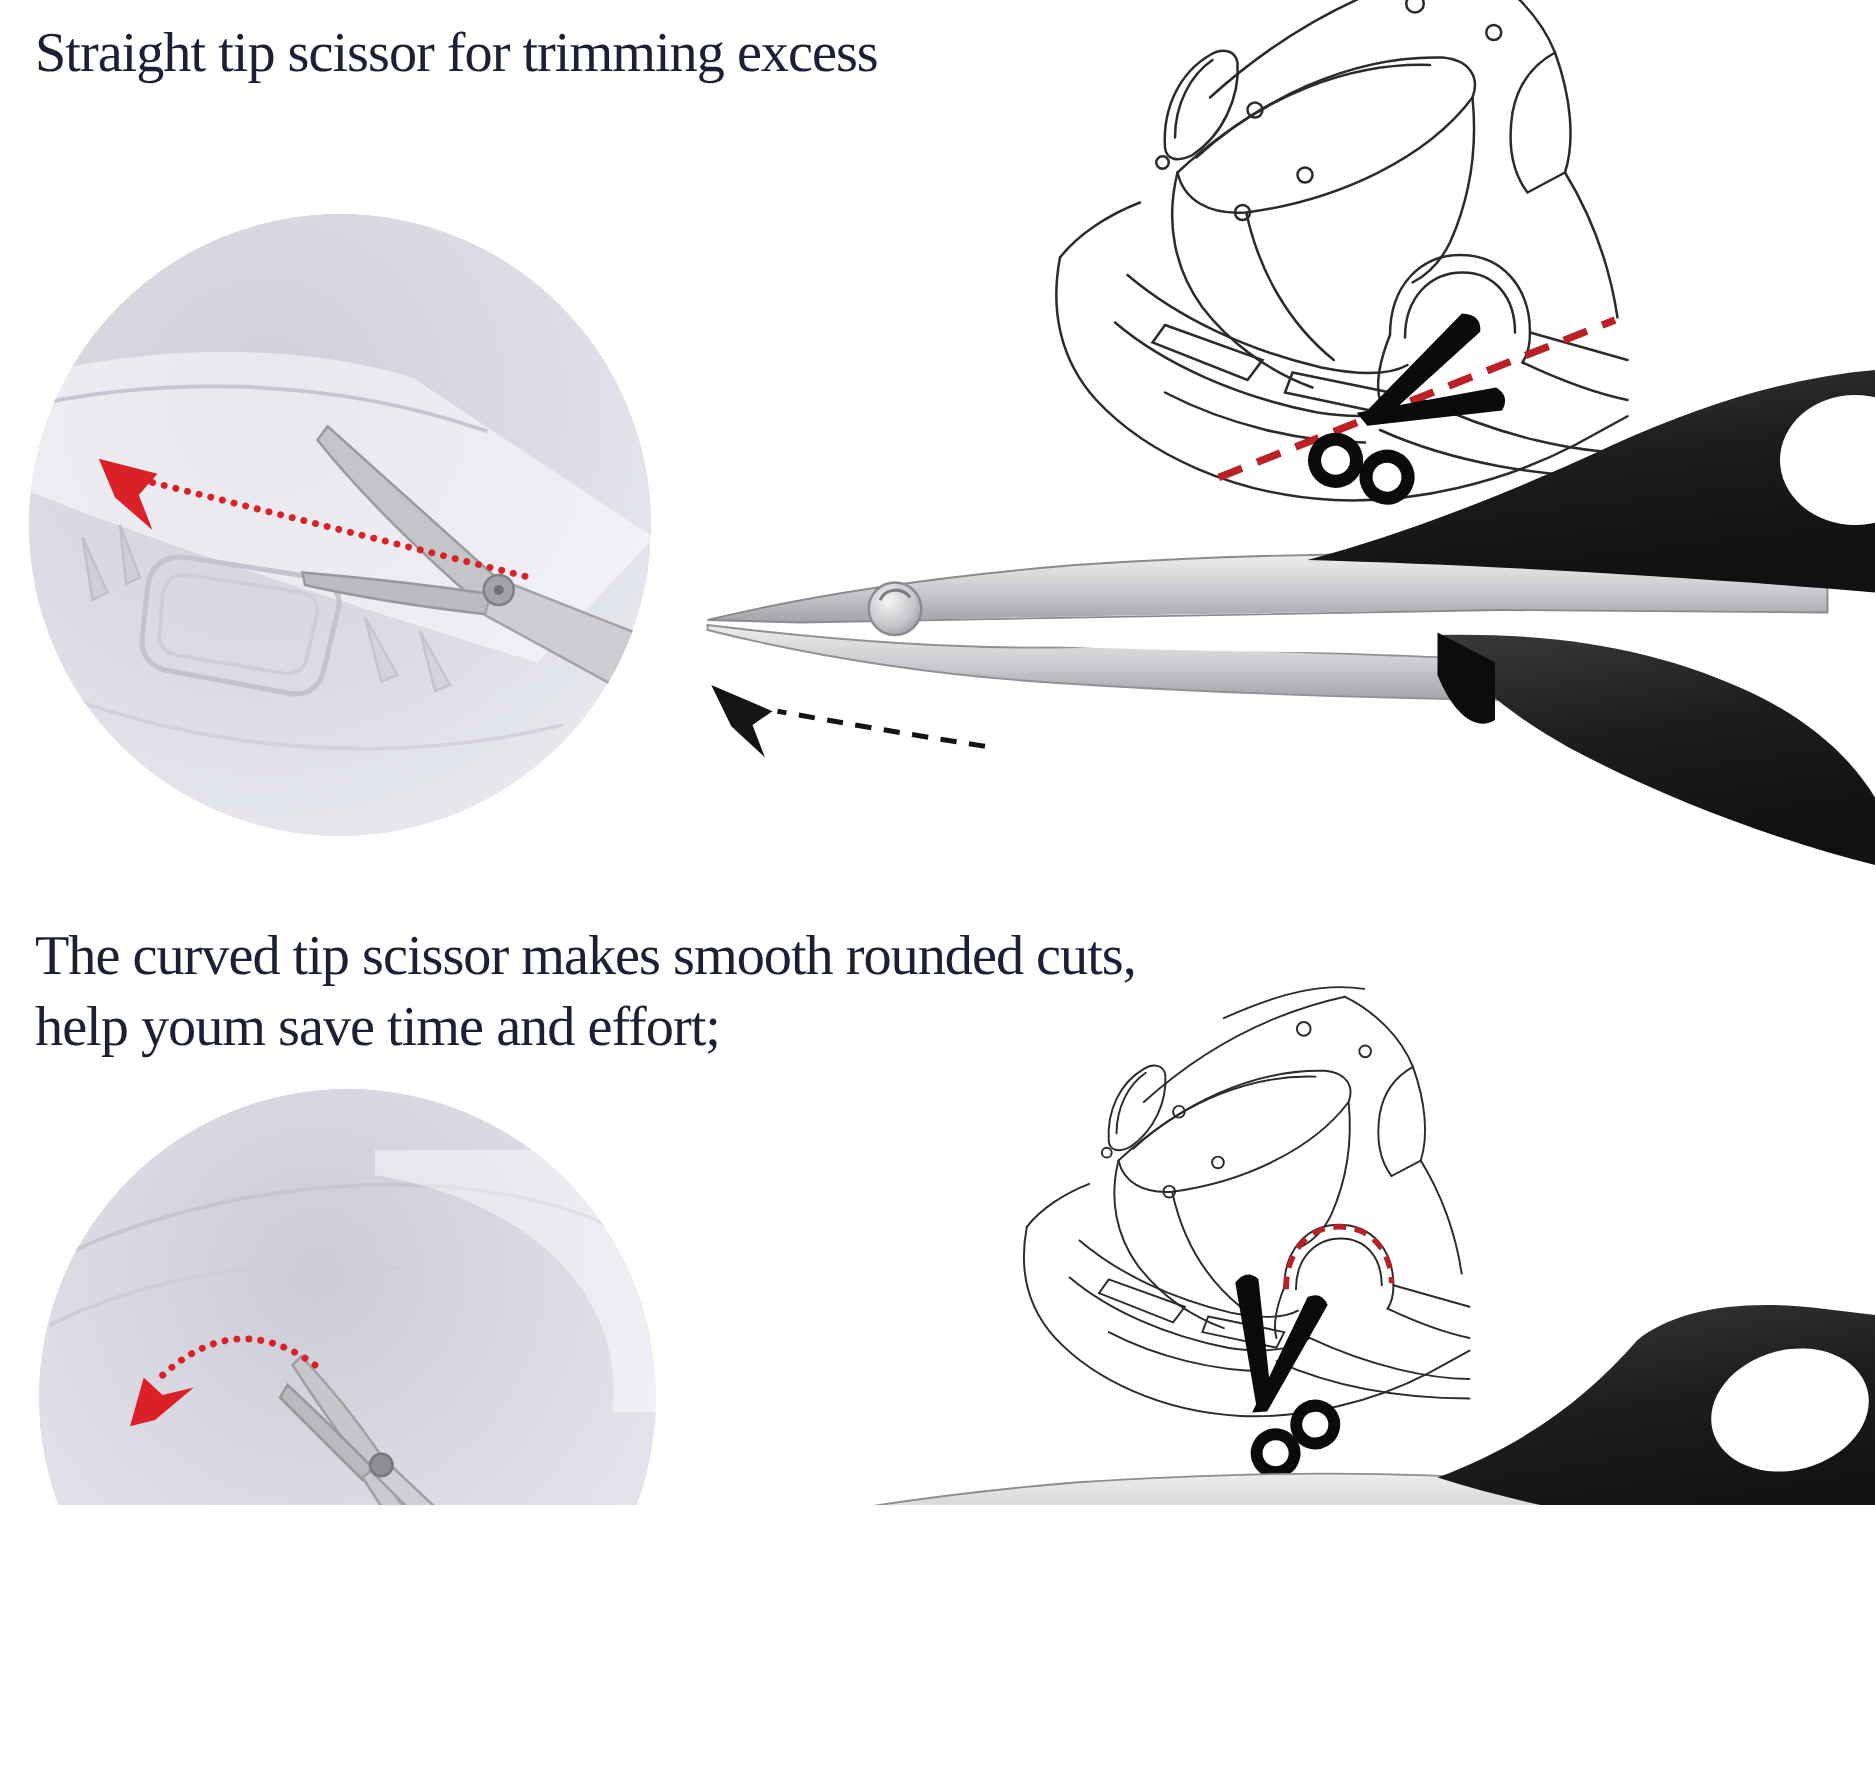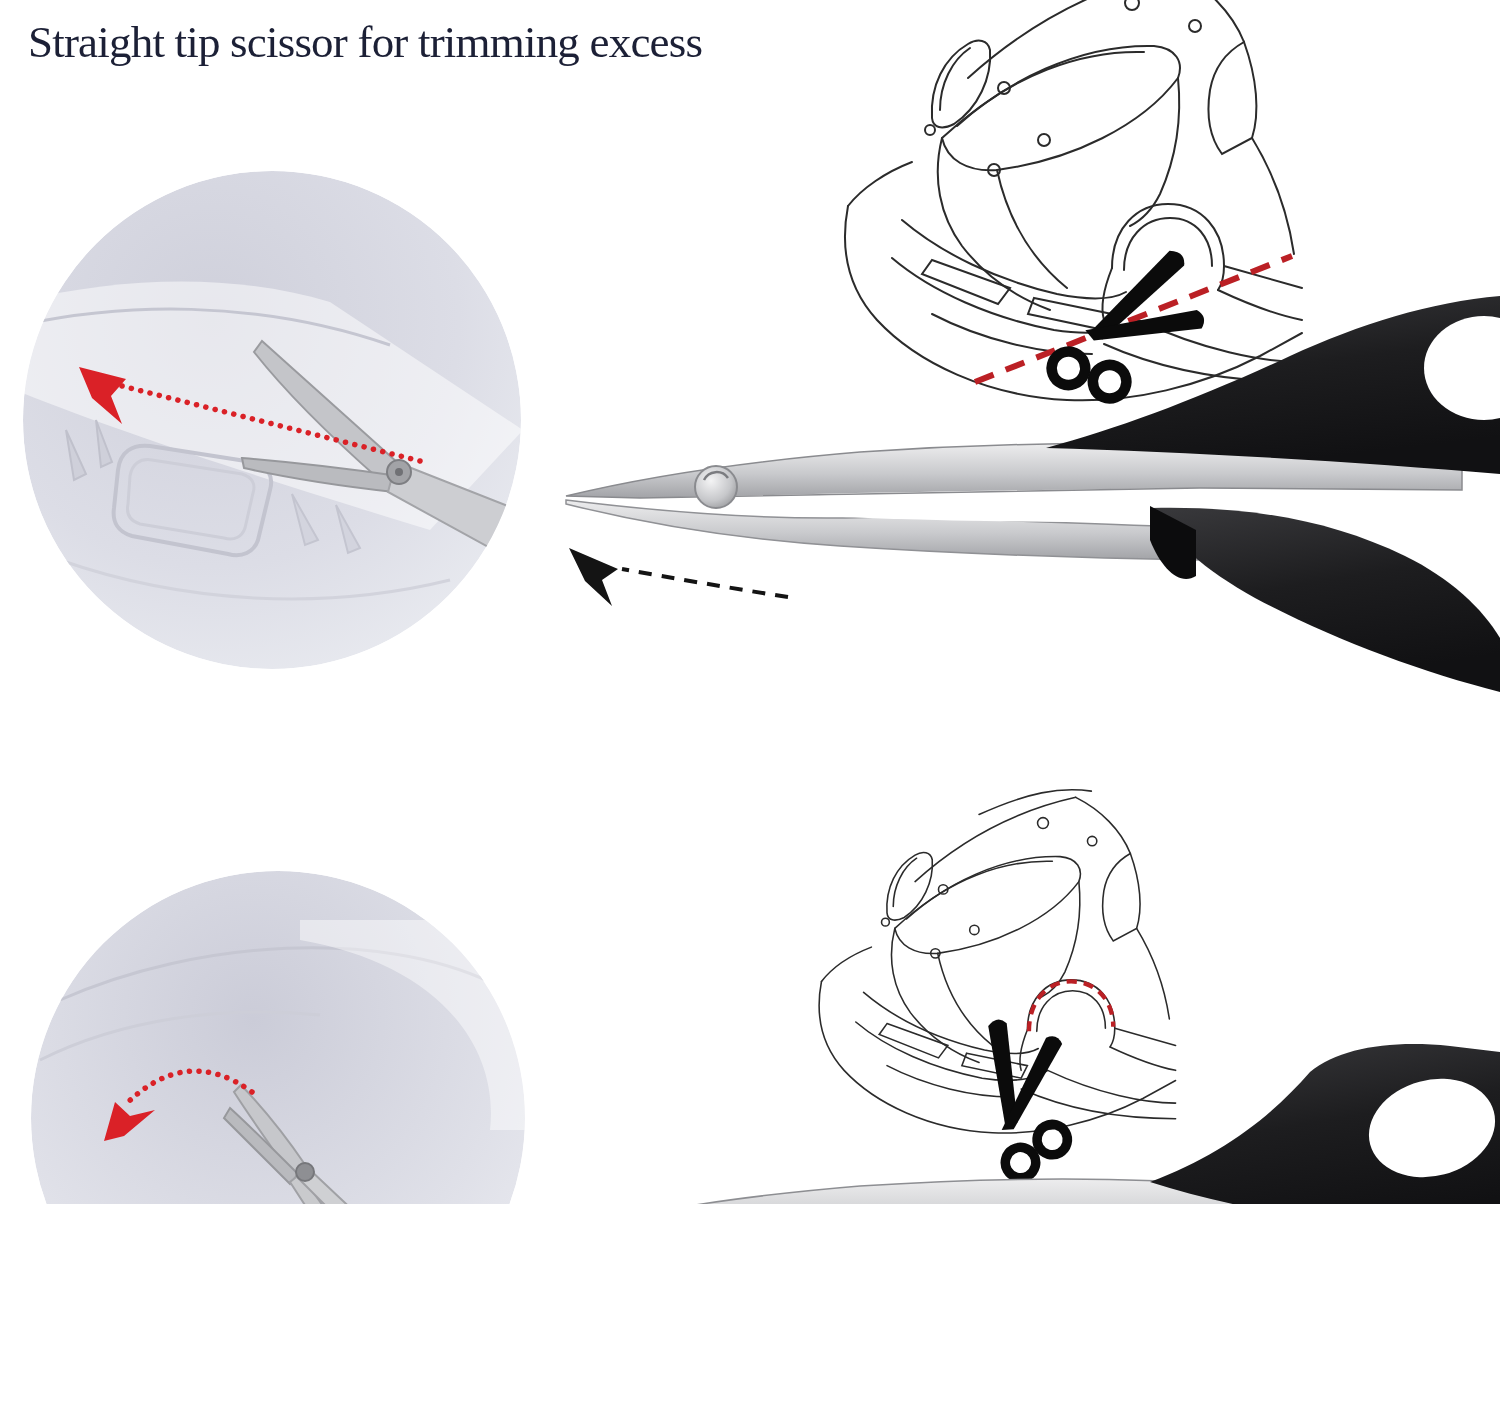--- a/index.html
+++ b/index.html
@@ -14,20 +14,24 @@
 </style>
 </head>
 <body>
 
 <div id="stage">
 
   <div class="caption" id="caption-straight">
     <span class="ln">Straight tip scissor for trimming excess</span>
   </div>
 
+  <div class="caption" id="caption-curved">
+    <span class="ln">The curved tip scissor makes smooth rounded cuts,</span>
+    <span class="ln">help youm save time and effort;</span>
+  </div>
 
   <svg id="gfx" width="1500" height="1426" viewBox="0 0 1500 1426">
     <defs>
       <linearGradient id="bladeGrad" x1="0" y1="0" x2="0" y2="1">
         <stop offset="0" stop-color="#ededee"></stop>
         <stop offset="0.55" stop-color="#c9cacd"></stop>
         <stop offset="1" stop-color="#a2a3a7"></stop>
       </linearGradient>
       <linearGradient id="handleGrad" x1="0" y1="0" x2="0.3" y2="1">
         <stop offset="0" stop-color="#39393c"></stop>

